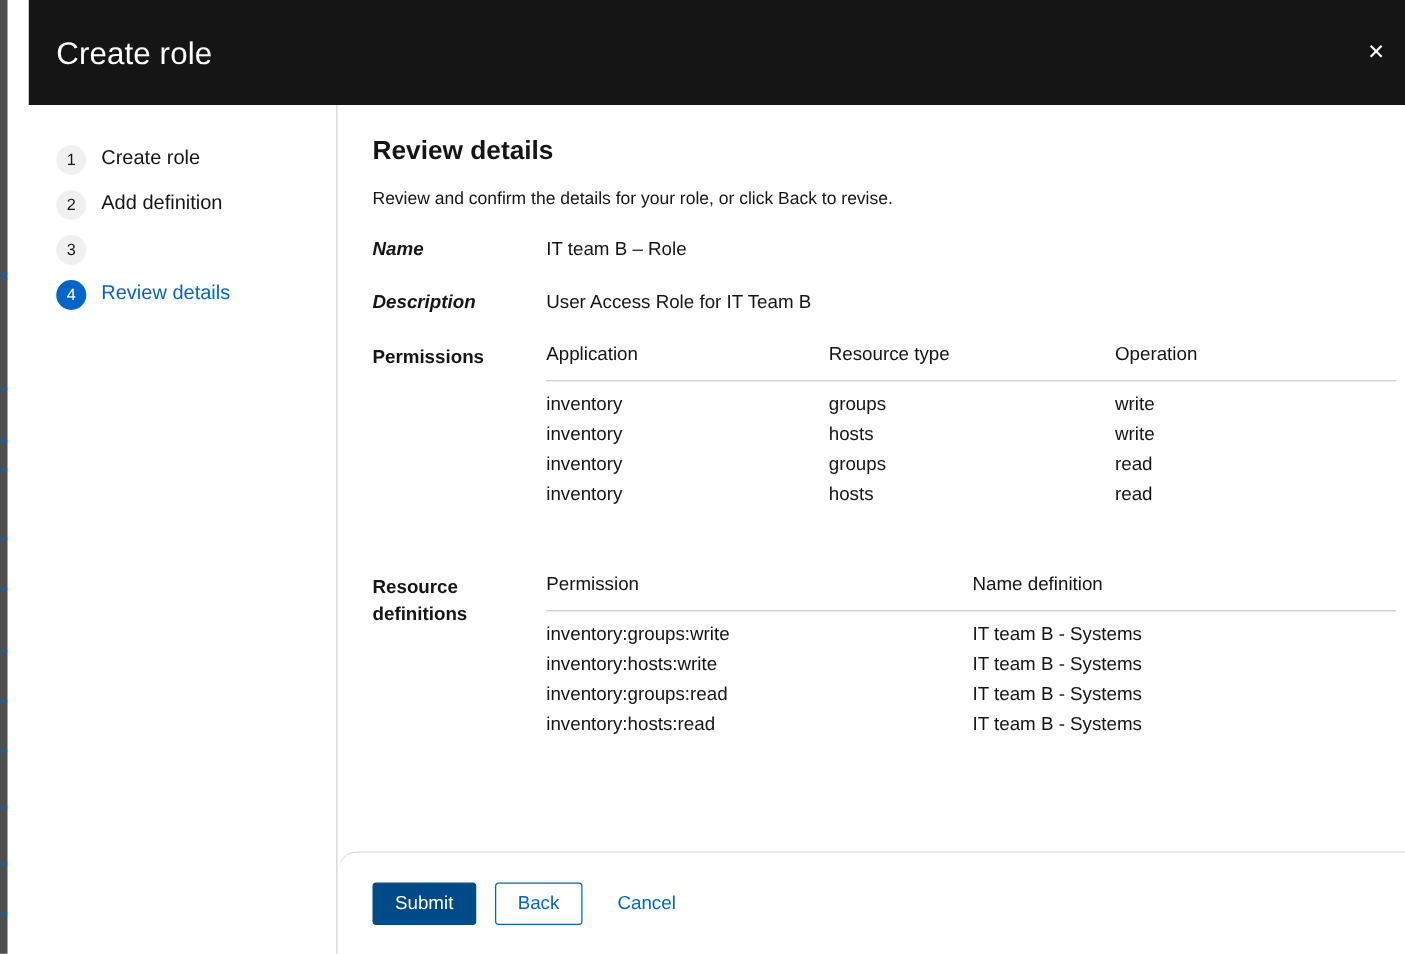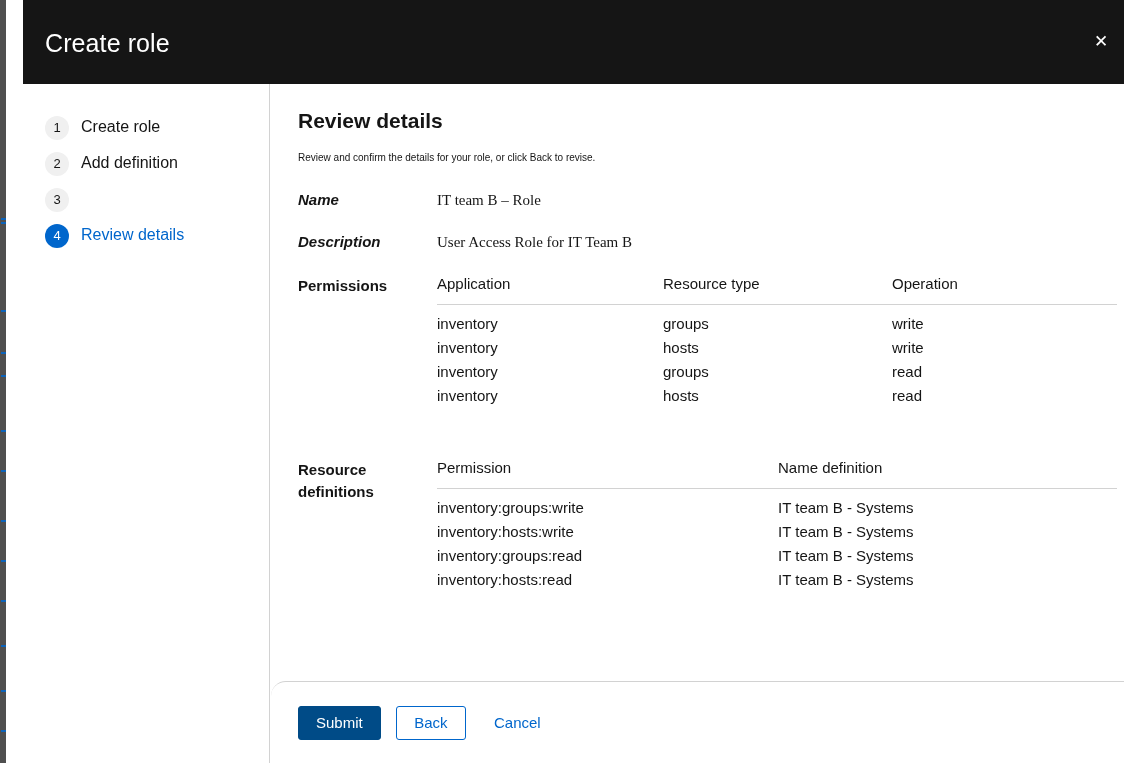--- a/index.html
+++ b/index.html
@@ -146,21 +146,21 @@
     overflow: hidden;
   }
   #main-title {
     font-size: 21px;
     font-weight: bold;
     color: #151515;
     line-height: 26px;
     margin: 0 0 14px 0;
   }
   #main-subtitle {
-    font-size: 10px;
+    font-size: 14px;
     color: #151515;
     line-height: 20px;
     margin: 0 0 22px 0;
   }
 
   .detail-row {
     display: flex;
     align-items: flex-start;
     margin-bottom: 22px;
   }
@@ -169,21 +169,20 @@
     font-size: 15px;
     font-weight: bold;
     color: #151515;
     line-height: 20px;
     font-style: italic;
   }
   .detail-value {
     font-size: 15px;
     color: #151515;
     line-height: 20px;
-    font-family: Liberation Serif, serif;
   }
 
   
   .table-block {
     display: flex;
     align-items: flex-start;
   }
   .table-block.perms { margin-bottom: 50px; }
   .table-block-label {
     flex: 0 0 139px;

